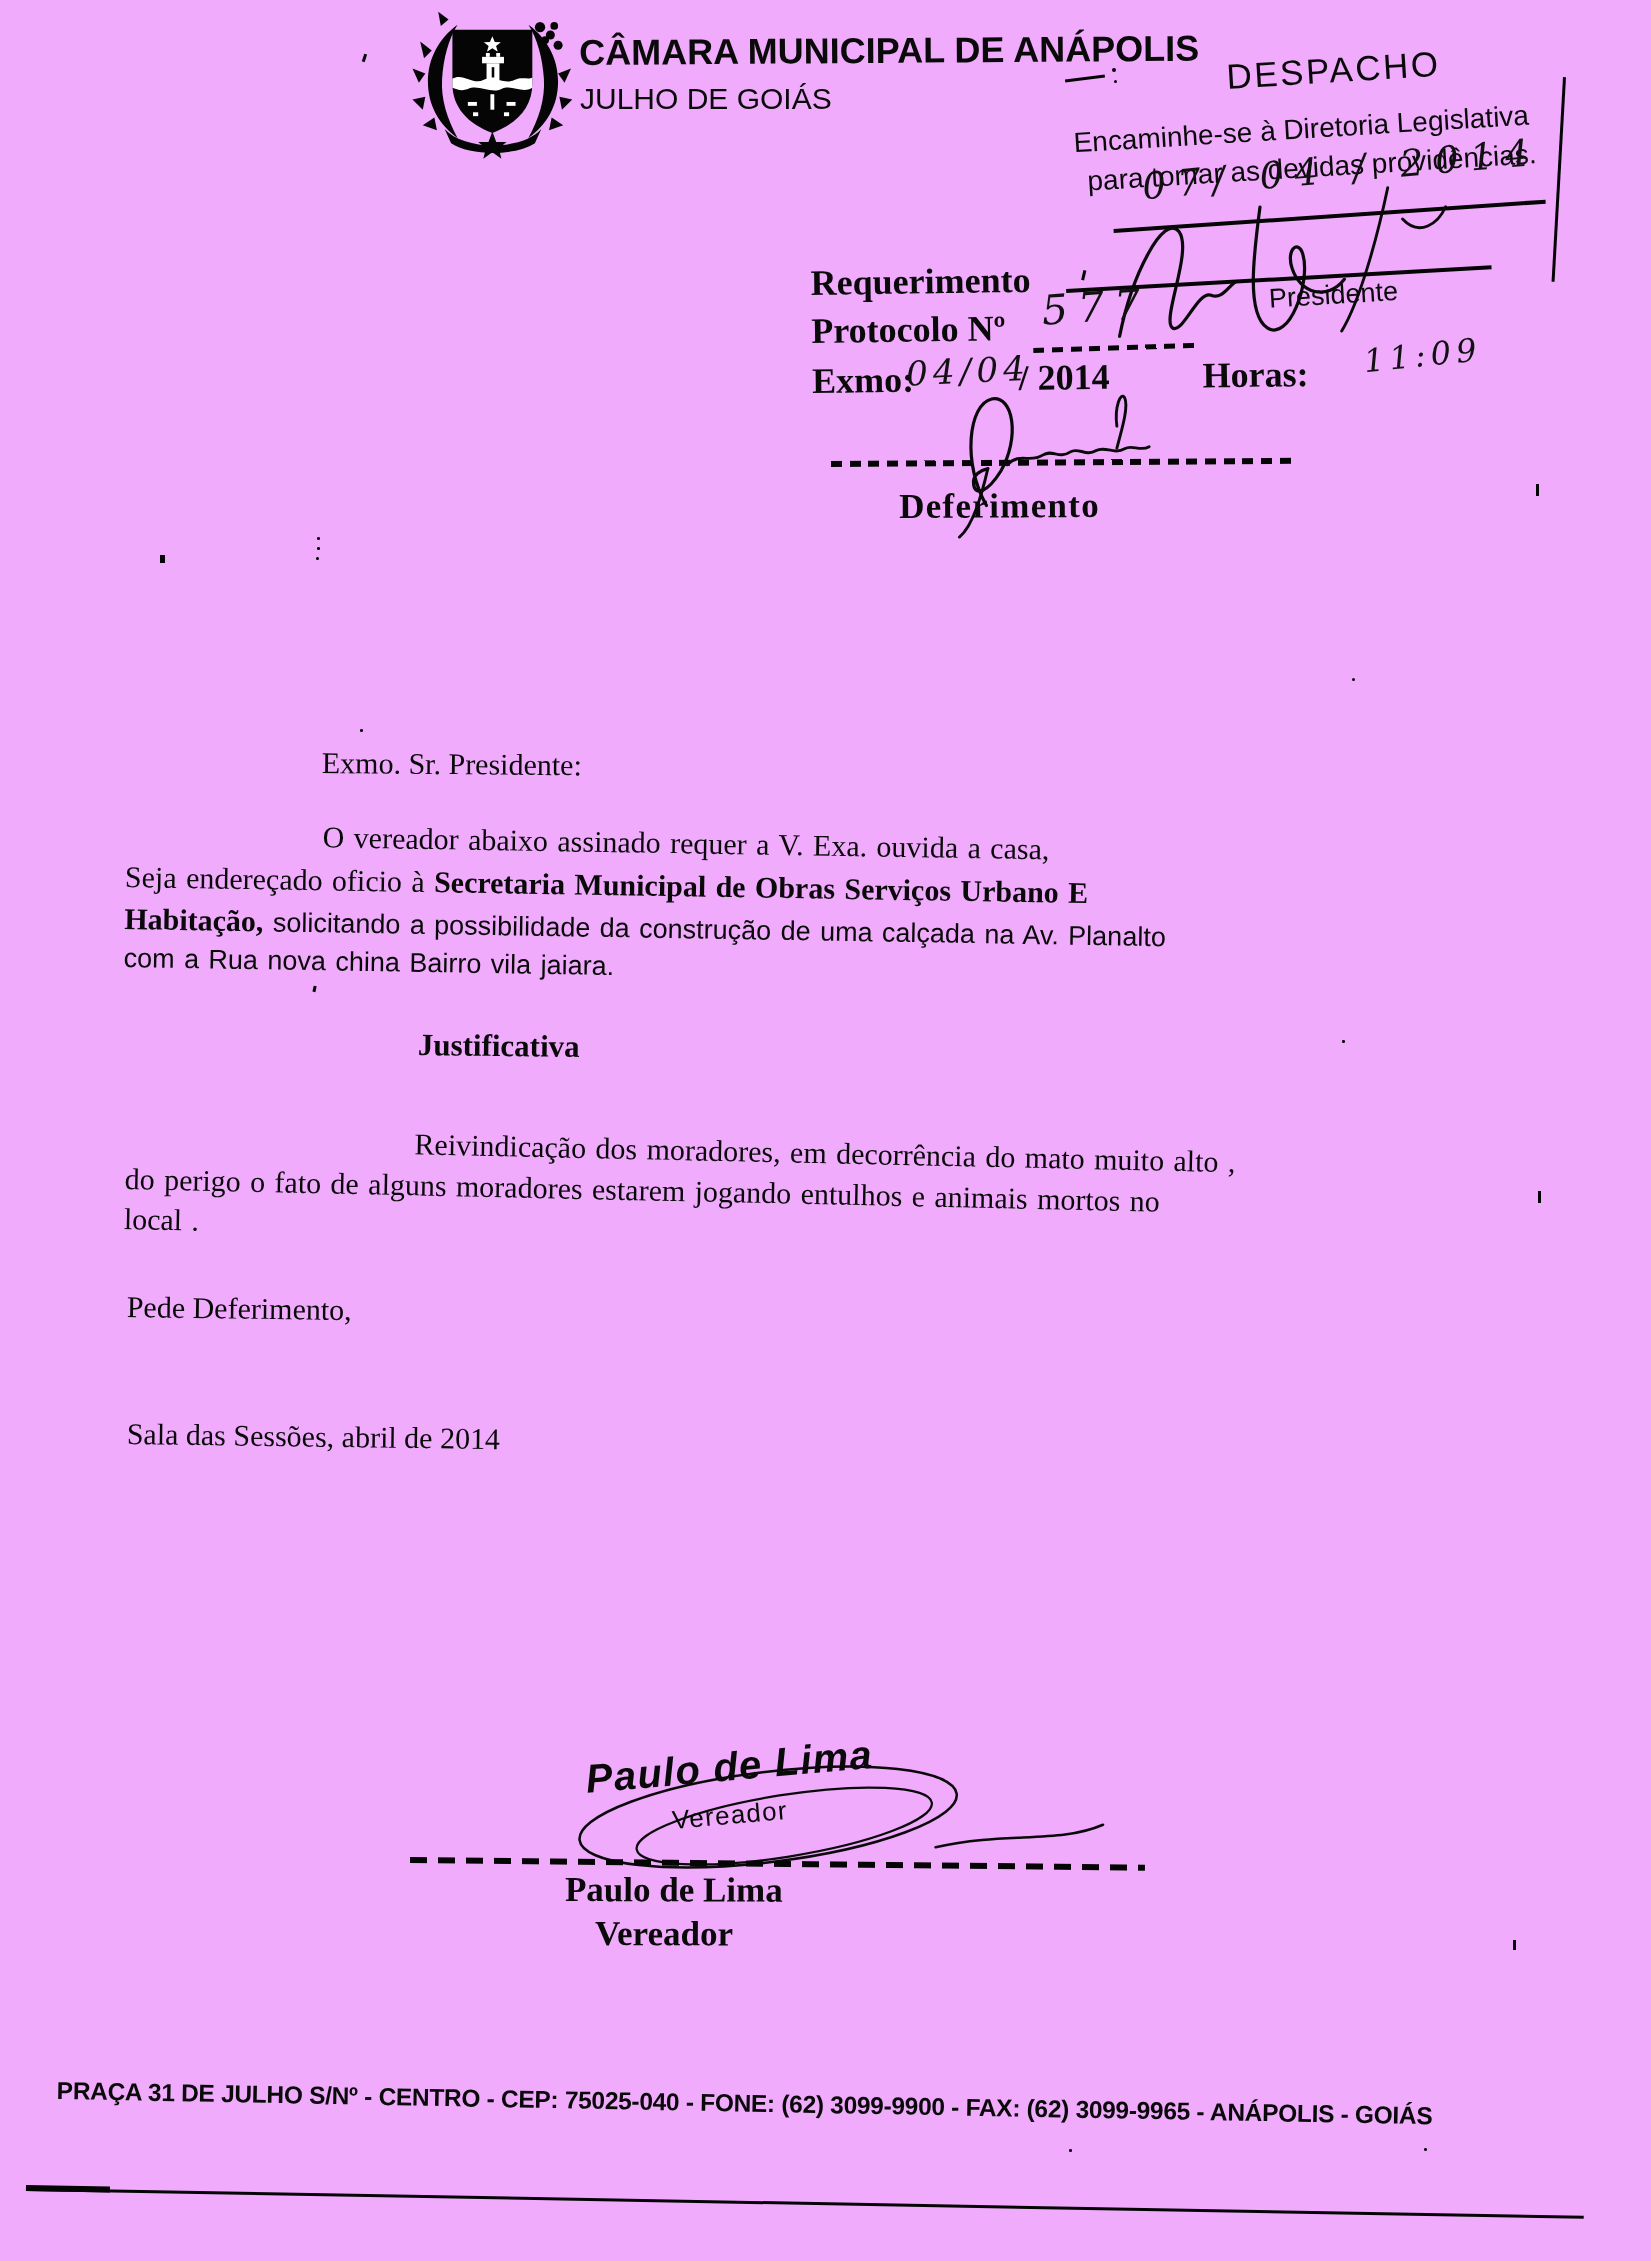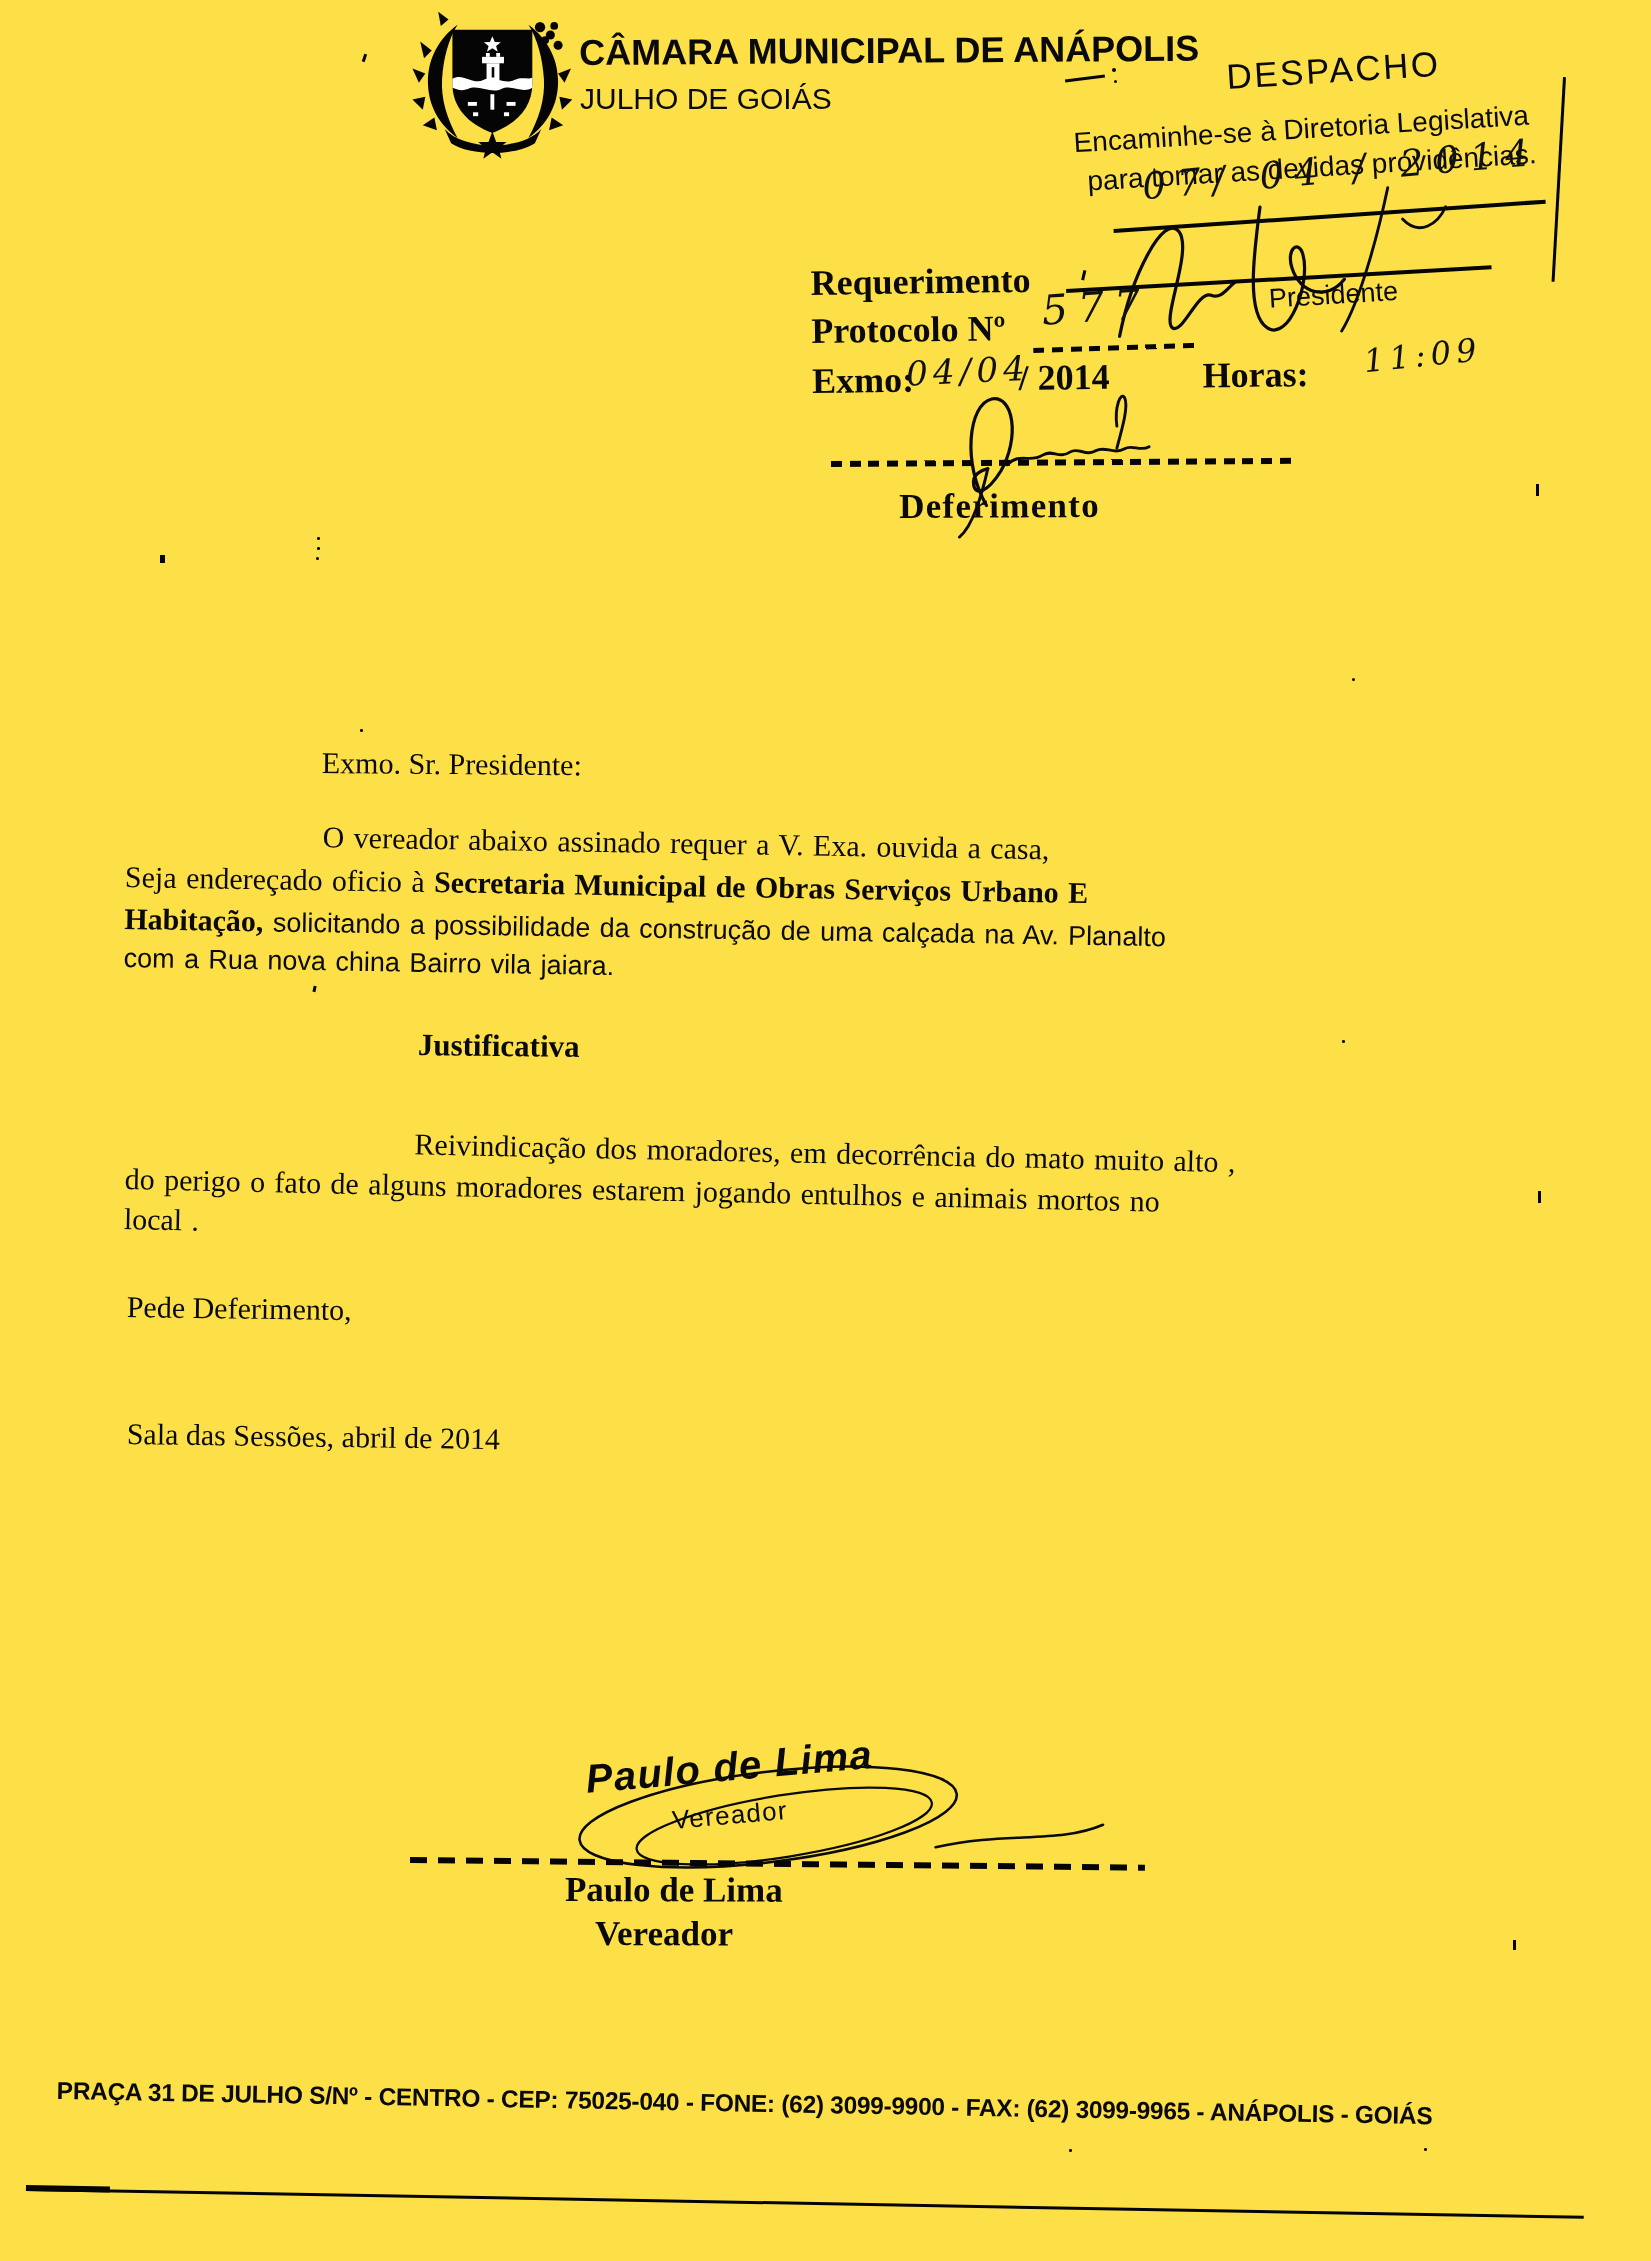--- a/index.html
+++ b/index.html
@@ -1,16 +1,16 @@
 <!DOCTYPE html>
 <html style="font-size:10.3px"><head>
 <meta charset="utf-8">
 <style>
   html,body{margin:0;padding:0;background:#e8e8e8;}
-  .page{position:relative;width:1651px;height:2261px;background:#fde047;overflow:hidden;
+  .page{position:relative;width:1651px;height:2261px;background:#f0abfc;overflow:hidden;
         font-family:"Liberation Serif",serif;color:#0a0a0a;text-align:center;}
   .abs{position:absolute;transform-origin:0 0;white-space:nowrap;line-height:1.05;}
   .serif{font-family:"Liberation Serif",serif;}
   .sans{font-family:"Liberation Sans",sans-serif;}
   .b{font-weight:bold;}
   .hw{font-family:"DejaVu Serif",serif;font-style:italic;color:#111;}
   .rule{background:#050505;}
   .dash-sm{background:repeating-linear-gradient(90deg,#050505 0 11px,transparent 11px 18.7px);}
   .dash-lg{background:repeating-linear-gradient(90deg,#050505 0 17px,transparent 17px 28px);}
   .speck{position:absolute;background:#050505;}

